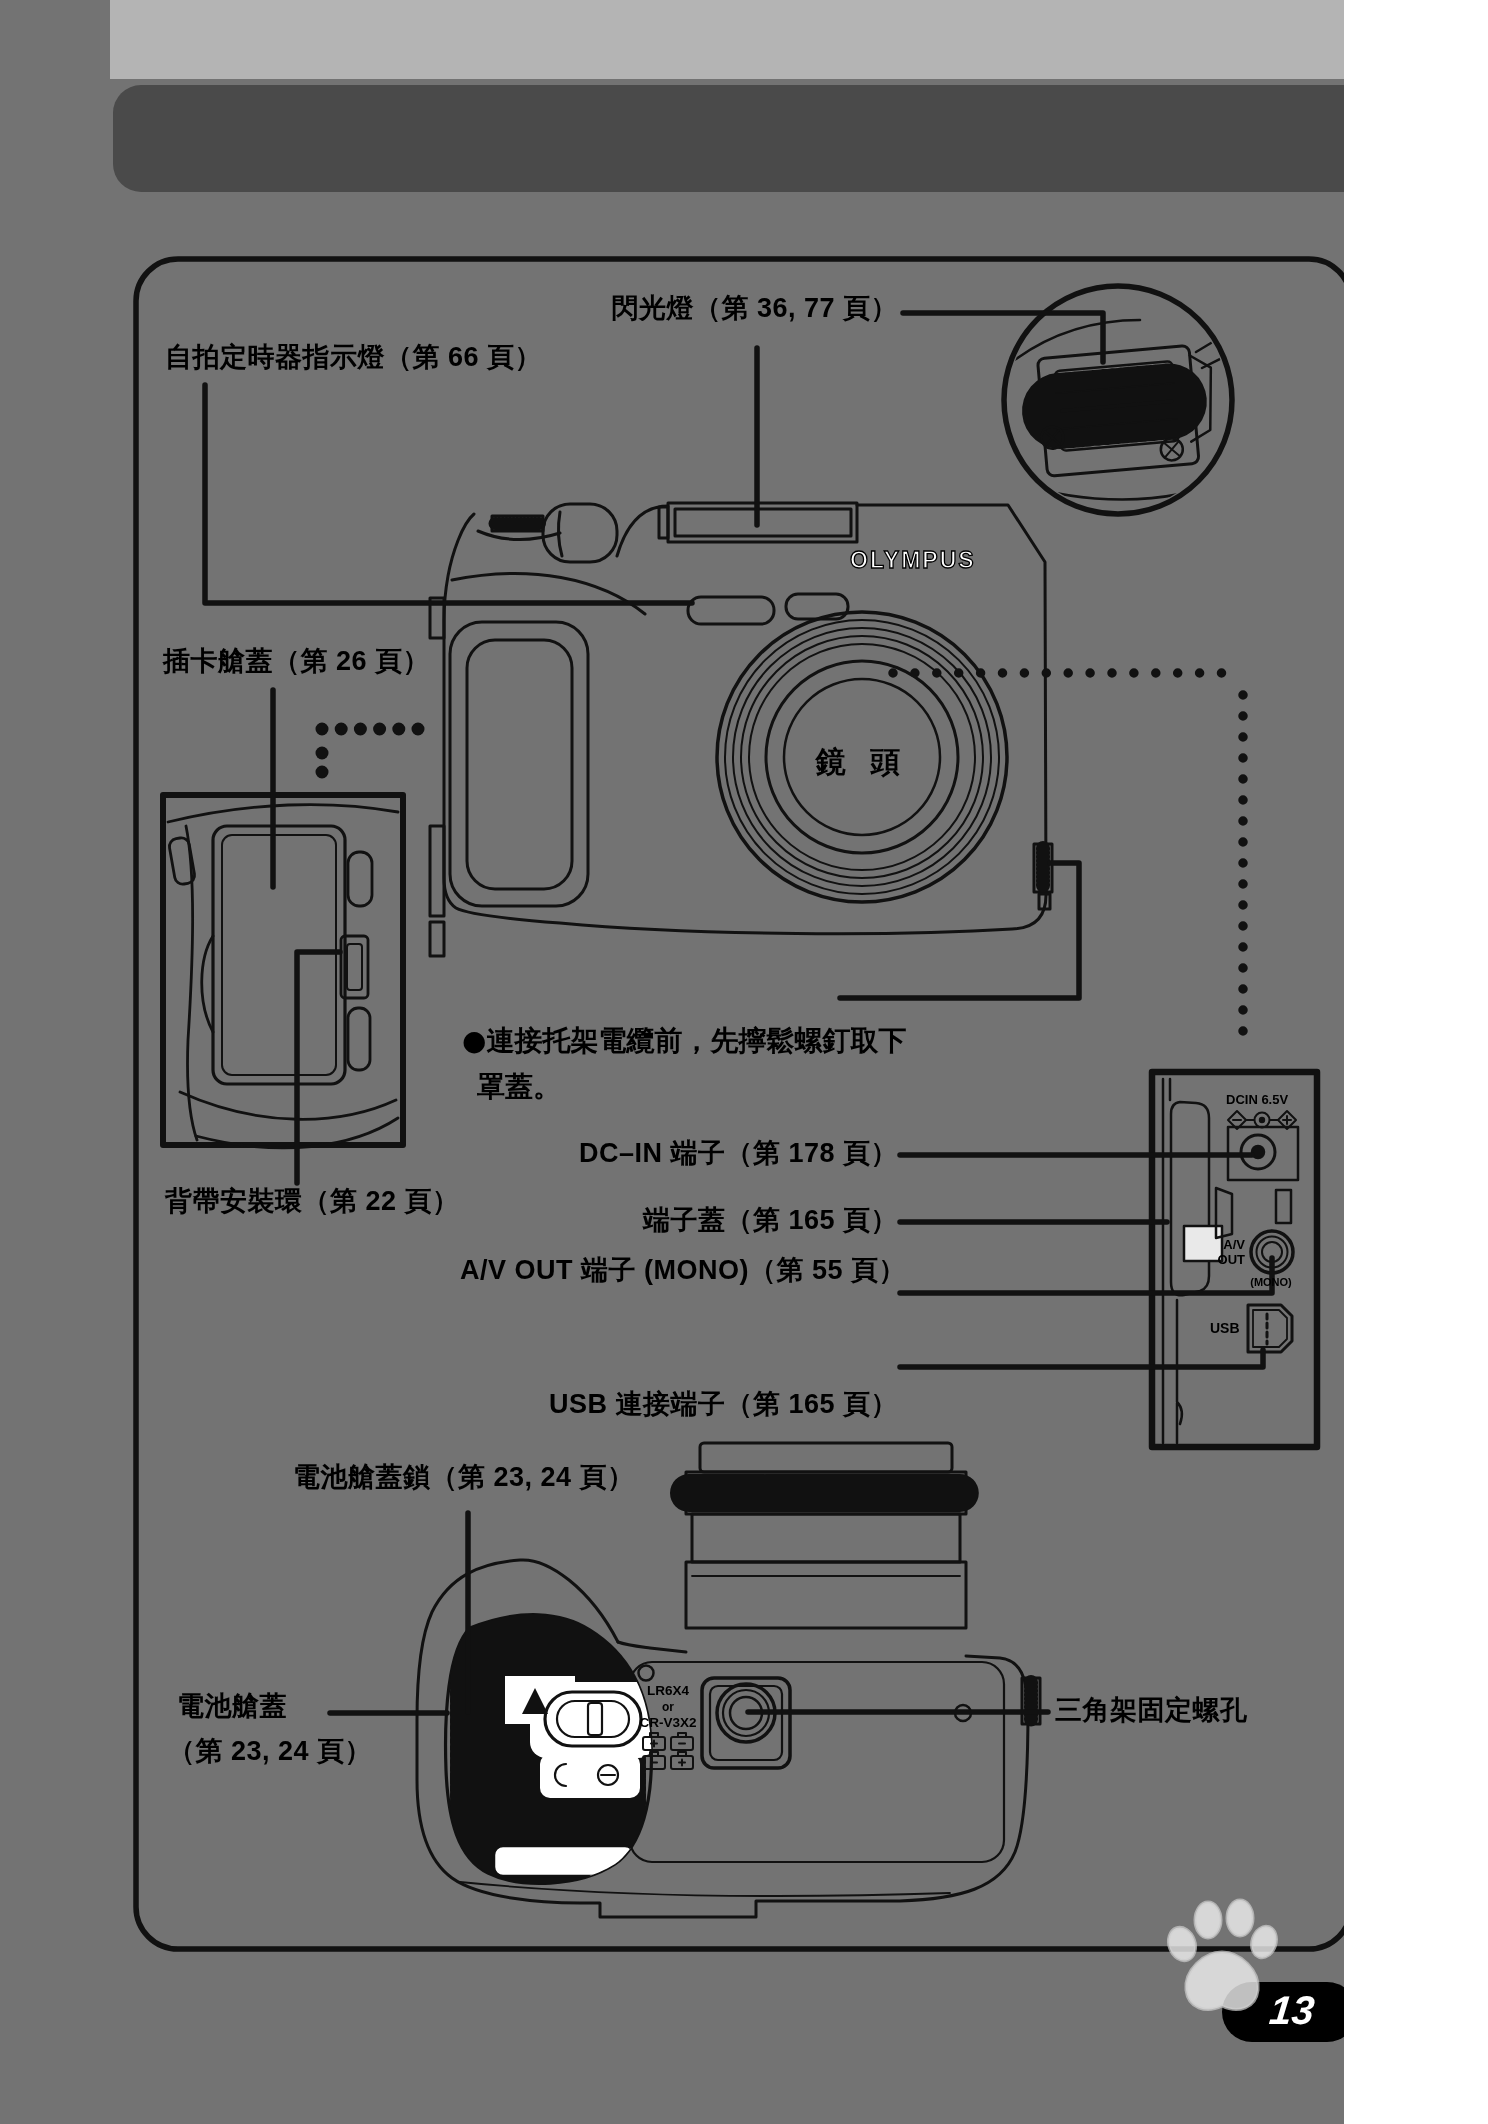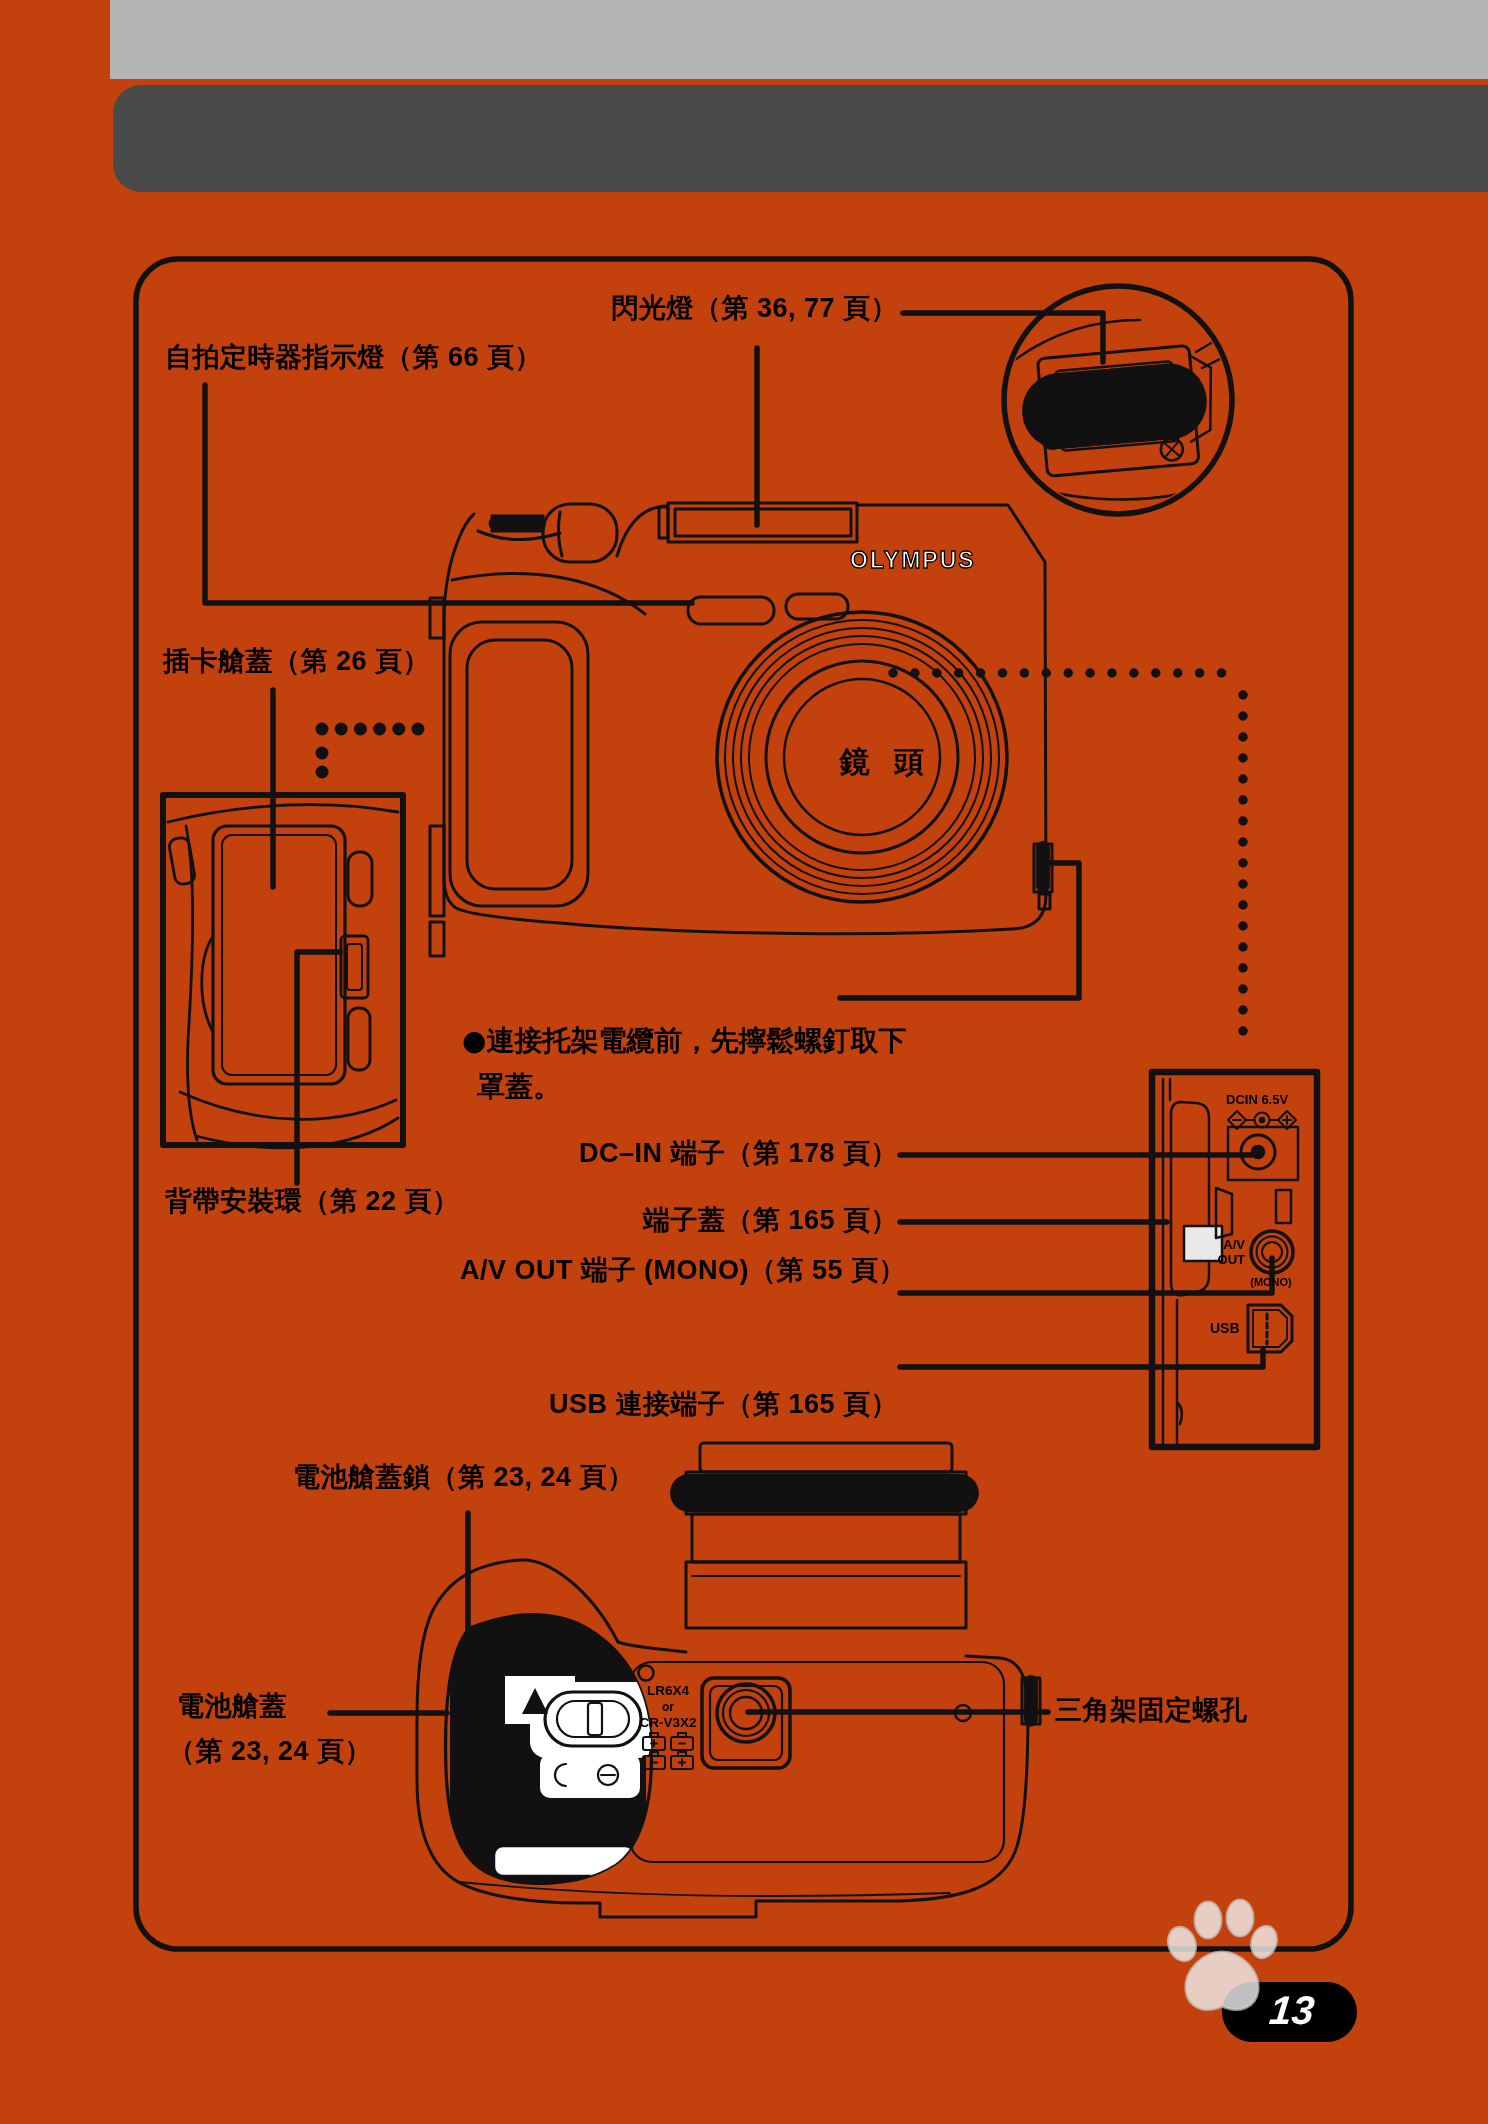--- a/index.html
+++ b/index.html
@@ -1,16 +1,16 @@
 <!DOCTYPE html>
 <html><head>
 <meta charset="utf-8">
 <style>
   html,body{margin:0;padding:0;background:#fff;}
-  .page{position:relative;width:1488px;height:2124px;background:#c2410c;overflow:hidden;
+  .page{position:relative;width:1344px;height:2124px;background:#737373;overflow:hidden;
         font-family:"Liberation Sans","DejaVu Sans",sans-serif;}
   .band-light{position:absolute;left:110px;top:0;width:1378px;height:79px;background:#b4b4b4;}
   .band-dark{position:absolute;left:113px;top:85px;width:1375px;height:107px;background:#4a4a4a;
              border-radius:28px 0 0 28px;}
   .art{position:absolute;left:0;top:0;z-index:1;}
   .lbl{position:absolute;z-index:2;font-weight:700;font-size:27px;color:#000;
        white-space:nowrap;letter-spacing:0.5px;line-height:1.1;}
   .r{text-align:right;}
   .note{position:absolute;z-index:2;font-family:"DejaVu Serif","Liberation Serif",serif;
         font-weight:600;font-size:28px;color:#000;white-space:nowrap;}
@@ -277,21 +277,21 @@
   <div class="lbl r" style="left:560px;top:1206px;width:338px;">端子蓋（第 165 頁）</div>
   <div class="lbl r" style="left:460px;top:1240px;width:438px;margin-top:16px;">A/V OUT  端子 (MONO)（第 55 頁）</div>
   <div class="lbl r" style="left:500px;top:1390px;width:398px;text-align:right;">USB 連接端子（第 165 頁）</div>
   <div class="lbl" style="left:165px;top:1187px;">背帶安裝環（第 22 頁）</div>
   <div class="lbl" style="left:293px;top:1463px;">電池艙蓋鎖（第 23, 24 頁）</div>
   <div class="lbl" style="left:177px;top:1692px;">電池艙蓋</div>
   <div class="lbl" style="left:168px;top:1737px;">（第 23, 24 頁）</div>
   <div class="lbl" style="left:1055px;top:1696px;">三角架固定螺孔</div>
 
   <div class="olym" style="left:850px;top:547px;width:170px;">OLYMPUS</div>
-  <div class="lens-t" style="left:792px;top:742px;width:140px;text-align:right;">鏡 頭</div>
+  <div class="lens-t" style="left:792px;top:742px;width:140px;">鏡 頭</div>
   <div class="ptxt" style="left:1226px;top:1092px;font-size:13px;">DCIN 6.5V</div>
   <div class="ptxt r" style="left:1205px;top:1238px;width:40px;font-size:13px;line-height:1.15;">
     <div>A/V</div>
     <div>OUT</div>
   </div>
   <div class="ptxt" style="left:1233px;top:1276px;width:76px;text-align:center;font-size:11px;">(MONO)</div>
   <div class="ptxt" style="left:1210px;top:1320px;font-size:14px;">USB</div>
   <div class="ptxt" style="left:631px;top:1683px;width:74px;text-align:center;font-size:13.5px;line-height:1.25;">
     <div>LR6X4</div>
     <div style="font-size:12px;">or</div>

